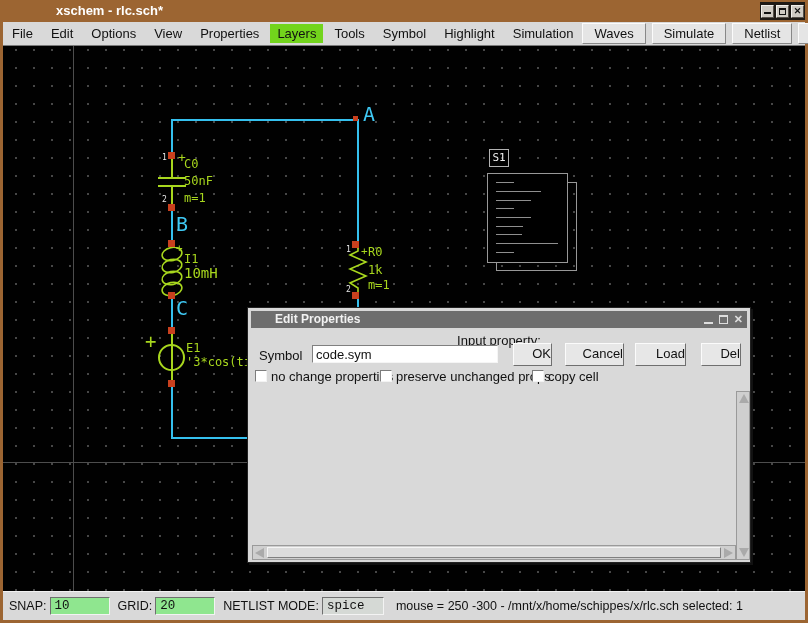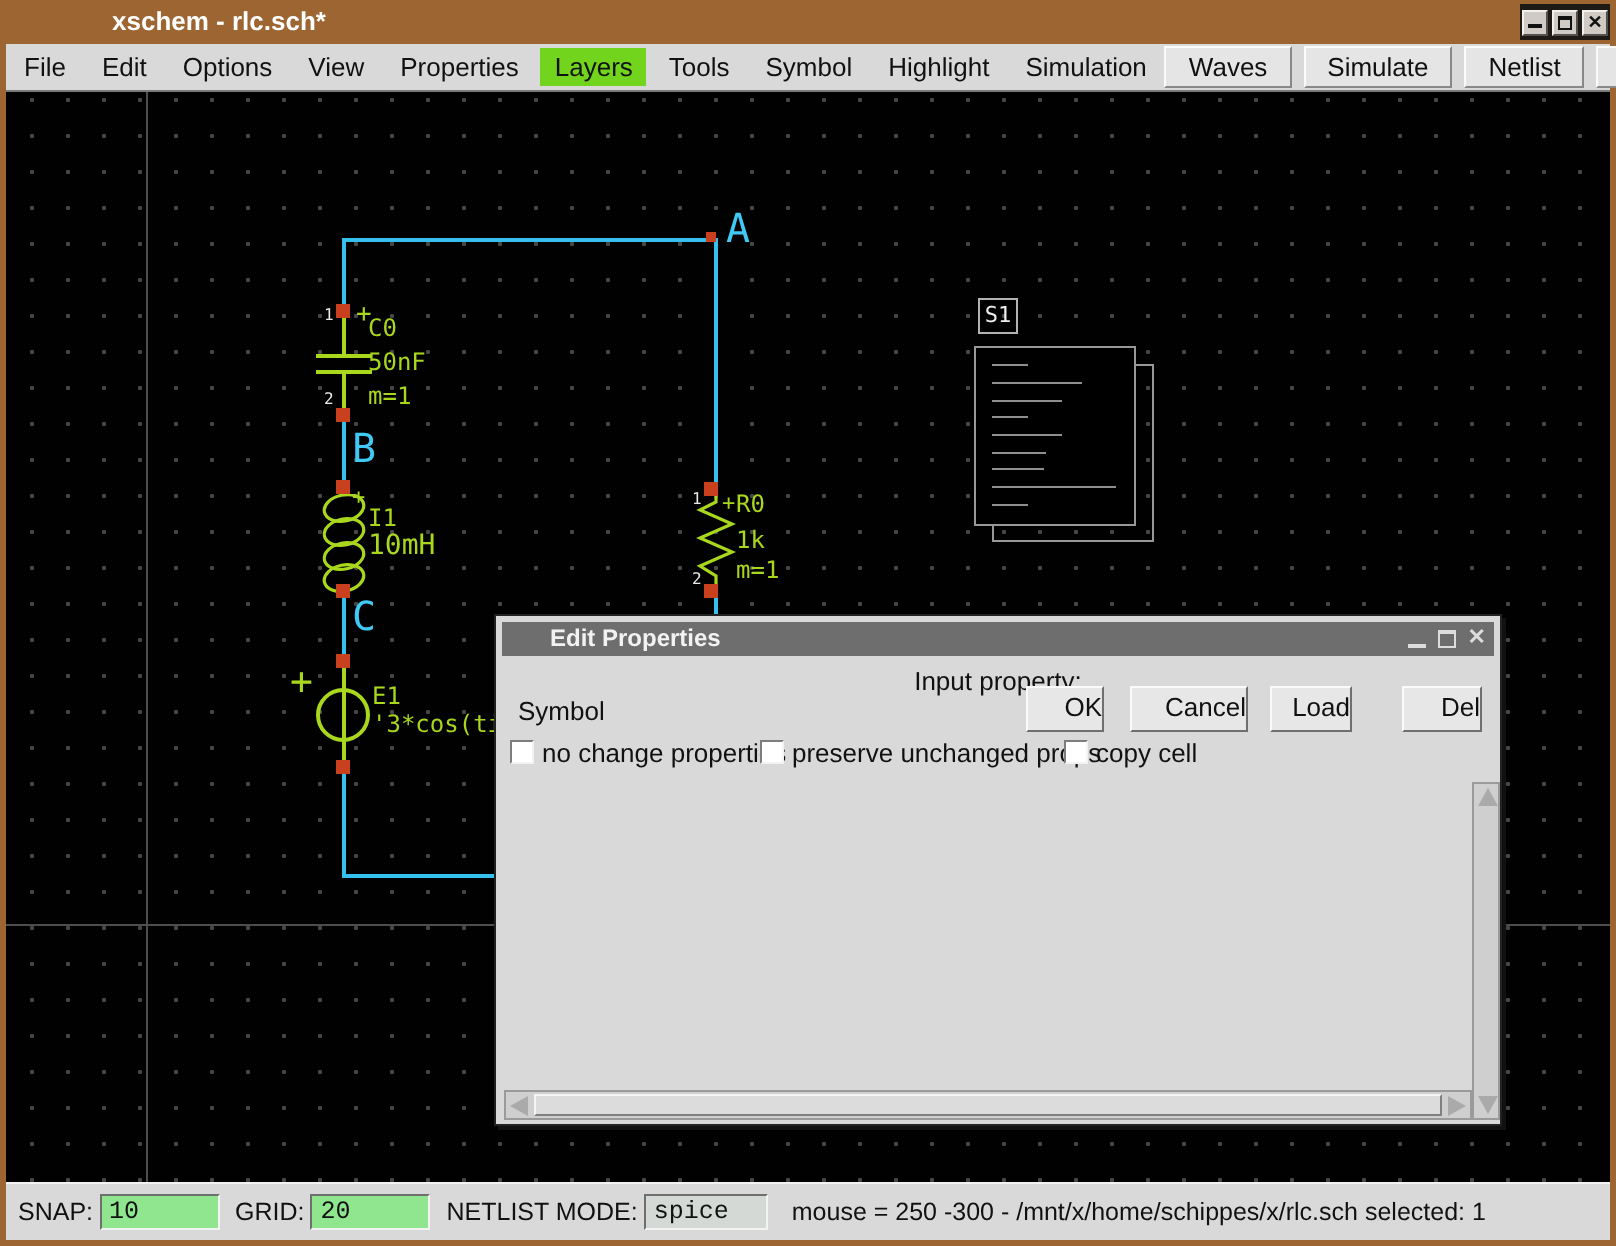--- a/index.html
+++ b/index.html
@@ -220,23 +220,24 @@
     <div class="dlg-titlebar">
       <span>Edit Properties</span>
       <div class="dlg-controls">
         <span class="dlg-min"></span>
         <span class="dlg-max"></span>
         <span class="dlg-close">✕</span>
       </div>
     </div>
     <div class="dlg-prompt">Input property:</div>
     <span class="dlg-label">Symbol</span>
+    <input class="dlg-input" type="text" value="code.sym" style="">
     <div class="dlg-btn" style="left:265px; width:39px;">OK</div>
     <div class="dlg-btn" style="left:317px; width:59px;">Cancel</div>
-    <div class="dlg-btn" style="left:387px; width:41px;">Load</div>
+    <div class="dlg-btn" style="left:387px; width:51px;">Load</div>
     <div class="dlg-btn" style="left:453px; width:40px;">Del</div>
     <div class="chk" style="left:7px;"></div>
     <span class="chklabel" style="left:23px;">no change properties</span>
     <div class="chk" style="left:132px;"></div>
     <span class="chklabel" style="left:148px;">preserve unchanged props</span>
     <div class="chk" style="left:284px;"></div>
     <span class="chklabel" style="left:300px;">copy cell</span>
     <div class="scroll-v">
       <div class="sb-arrow sb-up"></div>
       <div class="sb-arrow sb-down"></div>

